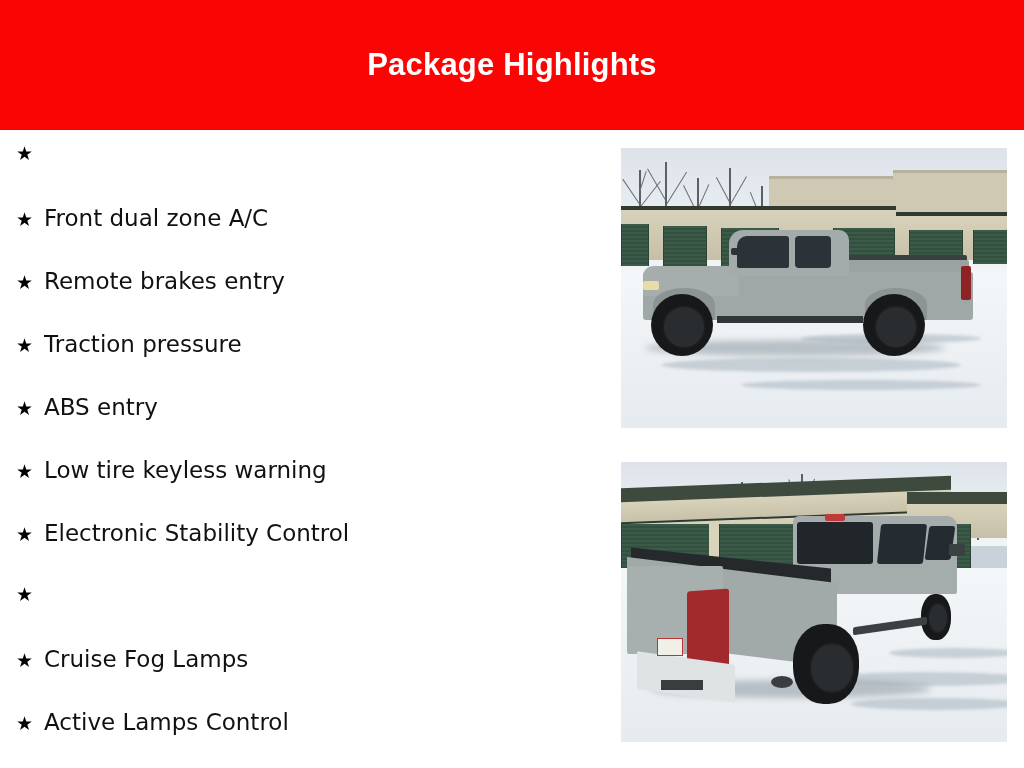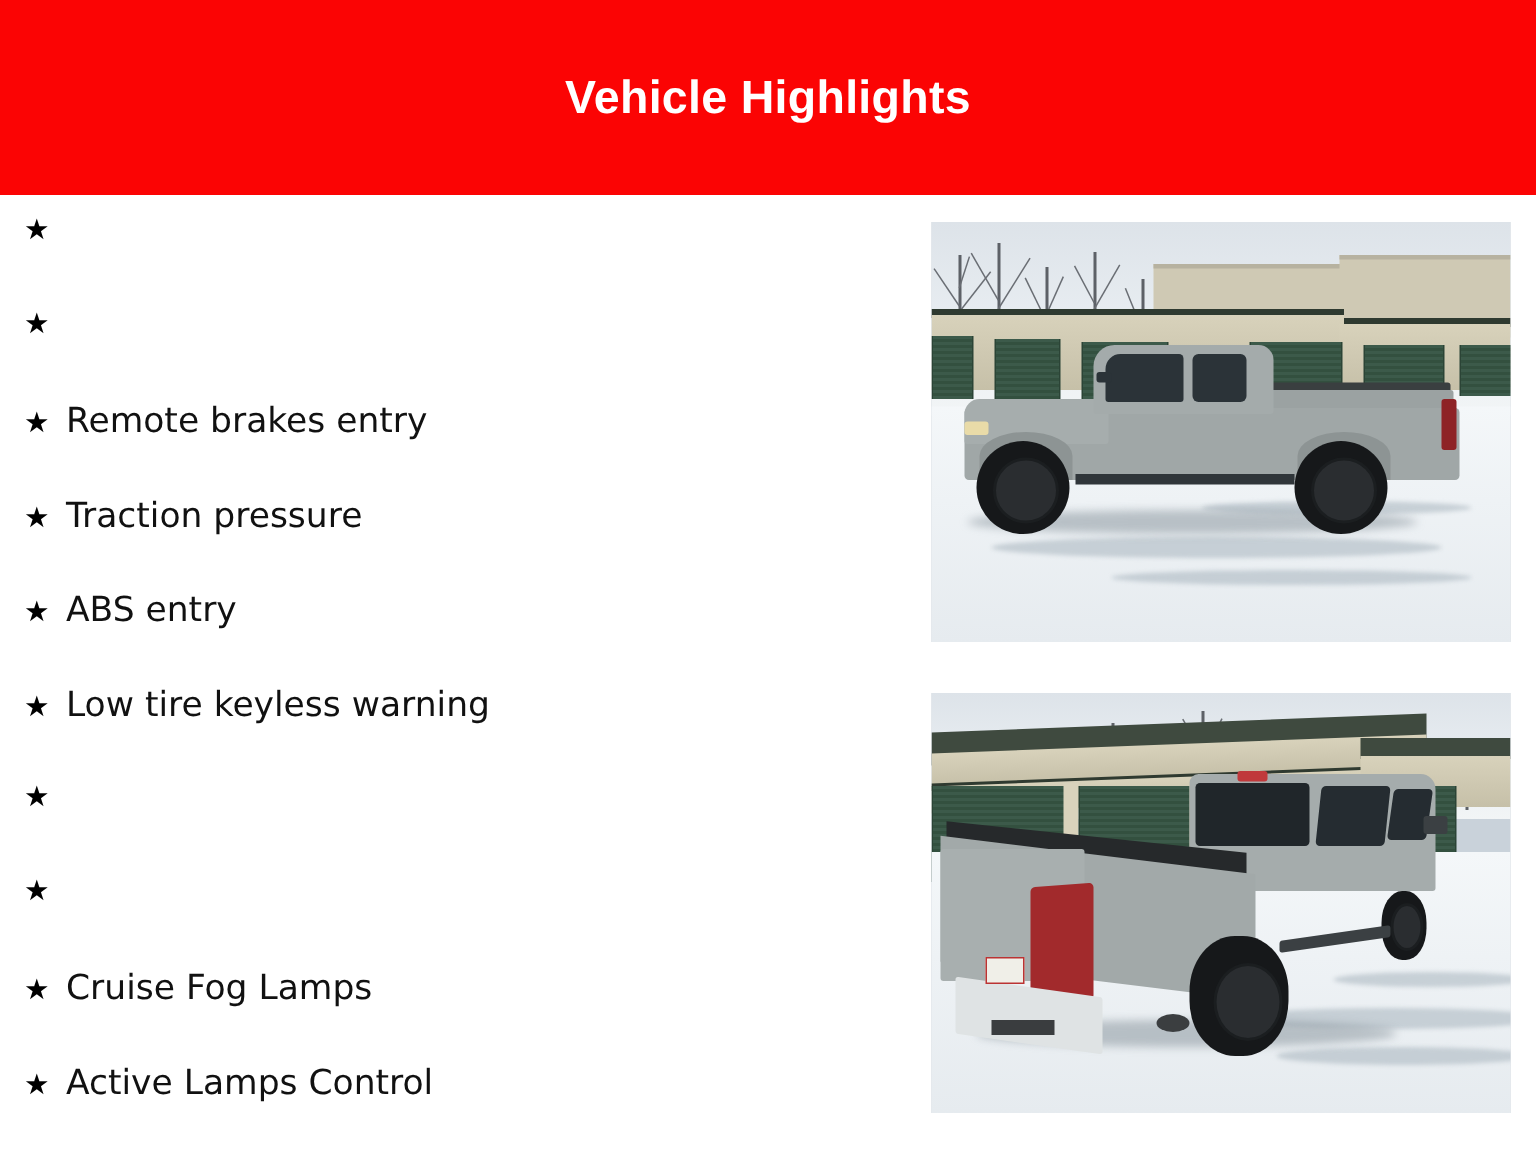--- a/index.html
+++ b/index.html
@@ -185,33 +185,34 @@
   .t2-hitch   { position:absolute; background:#3a3d3f; }
   .t2-plate   { position:absolute; background:#f0efe8; border:1px solid #b33; }
   .t2-exhaust { position:absolute; background:#3b3e40; border-radius:50%; }
   .t2-cls     { position:absolute; background:#3b4043; border-radius:2px; }
   .chmsl      { position:absolute; background:#c0393b; border-radius:2px; }
 </style>
 </head>
 <body>
 
 <div class="header-banner">
-  <div class="header-title">Vehicle Highlights</div>
+  <div class="header-title">Package Highlights</div>
 </div>
 
 <div class="content">
 
   <div class="feature-list">
 
     <div class="feature-item">
       <span class="bullet-star">★</span>
     </div>
 
     <div class="feature-item">
       <span class="bullet-star">★</span>
+      <span class="feature-label">Front dual zone A/C</span>
     </div>
 
     <div class="feature-item">
       <span class="bullet-star">★</span>
       <span class="feature-label">Remote brakes entry</span>
     </div>
 
     <div class="feature-item">
       <span class="bullet-star">★</span>
       <span class="feature-label">Traction pressure</span>
@@ -222,20 +223,21 @@
       <span class="feature-label">ABS entry</span>
     </div>
 
     <div class="feature-item">
       <span class="bullet-star">★</span>
       <span class="feature-label">Low tire keyless warning</span>
     </div>
 
     <div class="feature-item">
       <span class="bullet-star">★</span>
+      <span class="feature-label">Electronic Stability Control</span>
     </div>
 
     <div class="feature-item">
       <span class="bullet-star">★</span>
     </div>
 
     <div class="feature-item">
       <span class="bullet-star">★</span>
       <span class="feature-label">Cruise Fog Lamps</span>
     </div>

